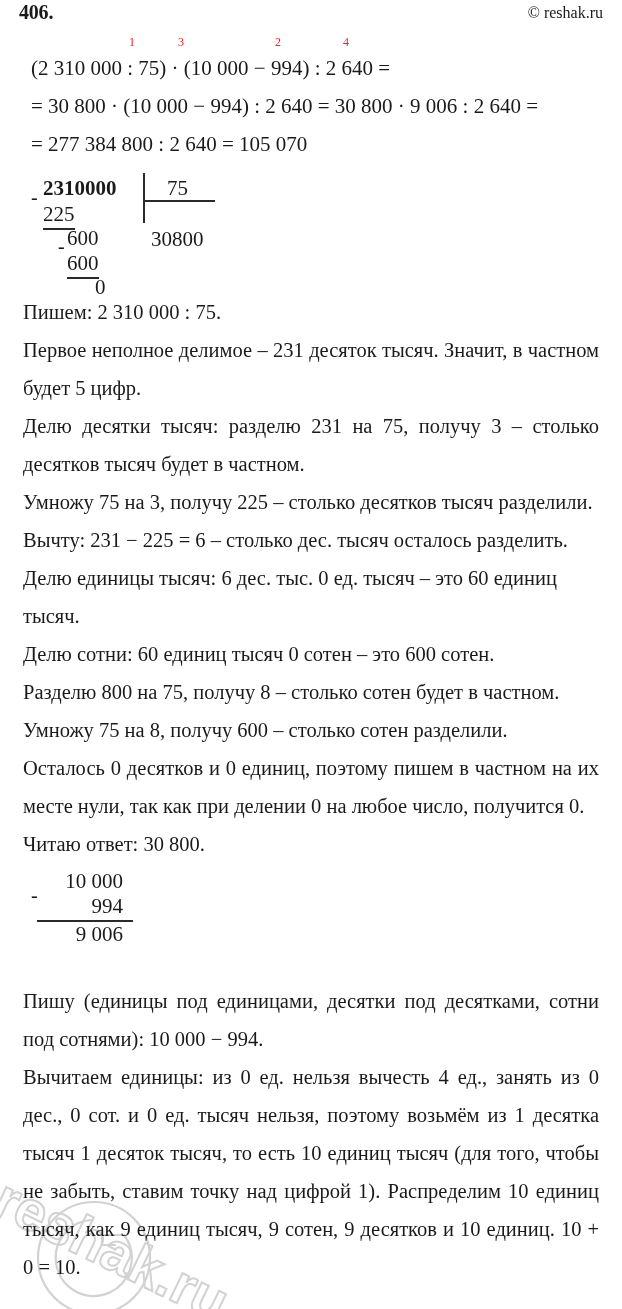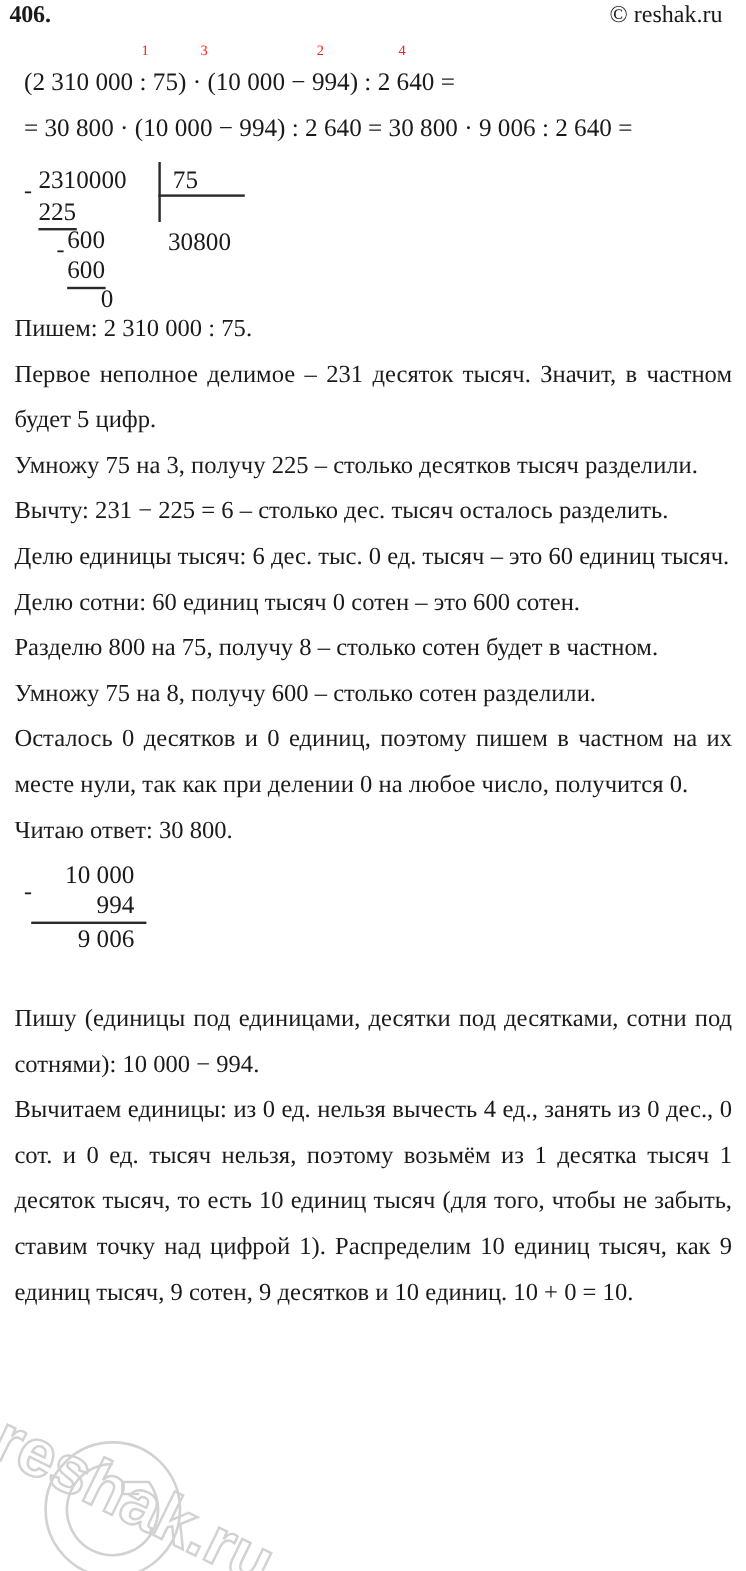--- a/index.html
+++ b/index.html
@@ -15,43 +15,43 @@
     overflow: hidden;
     font-family: "Liberation Serif", "DejaVu Serif", serif;
     color: #1a1a1a;
   }
 
   .page {
     position: relative;
     width: 622px;
     height: 1077px;
     box-sizing: border-box;
-    padding: 0 4px;
+    padding: 0 15px;
     z-index: 2;
   }
 
   
   .header-row {
     position: relative;
     height: 26px;
   }
   .task-number {
     position: absolute;
     left: 4px;
     top: 0px;
     font-weight: bold;
     font-size: 20px;
     line-height: 24px;
     letter-spacing: -0.2px;
   }
   .copyright {
     position: absolute;
-    right: 16px;
+    right: 4px;
     top: 1px;
-    font-size: 20px;
+    font-size: 16px;
     line-height: 23px;
     white-space: nowrap;
   }
 
   
   .expr-block {
     margin-top: 10px;
   }
   .expr-line {
     font-size: 21px;
@@ -177,43 +177,45 @@
 
   <div class="expr-block">
     <div class="sup-row">
       <span class="sup-mark" style="left:114px;">1</span>
       <span class="sup-mark" style="left:163px;">3</span>
       <span class="sup-mark" style="left:260px;">2</span>
       <span class="sup-mark" style="left:328px;">4</span>
     </div>
     <div class="expr-line">(2 310 000 : 75) · (10 000 − 994) : 2 640 =</div>
     <div class="expr-line">= 30 800 · (10 000 − 994) : 2 640 = 30 800 · 9 006 : 2 640 =</div>
+    <div class="expr-line">= 277 384 800 : 2 640 = 105 070</div>
   </div>
 
   <div class="longdiv">
     <span class="ld-minus" style="left:16px; top:14px;">-</span>
-    <span class="ld-num" style="left:28px; top:3px;">2310000</span>
+    <span class="ld-num" style="left:28px; top:3px;font-weight:bold;">2310000</span>
 
     <span class="ld-vline" style="left:128px; top:0px; height:50px;"></span>
-    <span class="ld-num" style="left:140px; top:3px;">75</span>
+    <span class="ld-num" style="left:152px; top:3px;">75</span>
     <span class="ld-hline" style="left:128px; top:27px; width:72px;"></span>
     <span class="ld-num" style="left:136px; top:29px;margin-top:25px;">30800</span>
 
     <span class="ld-num underline-num" style="left:28px; top:29px;">225</span>
 
     <span class="ld-minus" style="left:43px; top:63px;">-</span>
     <span class="ld-num" style="left:52px; top:53px;">600</span>
 
     <span class="ld-num underline-num" style="left:52px; top:78px;">600</span>
 
     <span class="ld-num" style="left:80px; top:102px;">0</span>
   </div>
 
   <p class="para noj">Пишем:  2 310 000 : 75.</p>
   <p class="para">Первое неполное делимое – 231 десяток тысяч. Значит, в частном будет 5 цифр.</p>
+  <p class="para">Делю десятки тысяч: разделю 231 на 75, получу 3 – столько десятков тысяч будет в частном.</p>
   <p class="para noj">Умножу 75 на 3, получу 225 – столько десятков тысяч разделили.</p>
   <p class="para noj">Вычту:  231 − 225 = 6 – столько дес. тысяч осталось разделить.</p>
   <p class="para noj">Делю единицы тысяч: 6 дес. тыс. 0 ед. тысяч – это 60 единиц тысяч.</p>
   <p class="para noj">Делю сотни: 60 единиц тысяч 0 сотен – это 600 сотен.</p>
   <p class="para noj">Разделю 800 на 75, получу 8 – столько сотен будет в частном.</p>
   <p class="para noj">Умножу 75 на 8, получу 600 – столько сотен разделили.</p>
   <p class="para">Осталось 0 десятков и 0 единиц, поэтому пишем в частном на их месте нули, так как при делении 0 на любое число, получится 0.</p>
   <p class="para noj">Читаю ответ: 30 800.</p>
 
   <div class="subtract">

